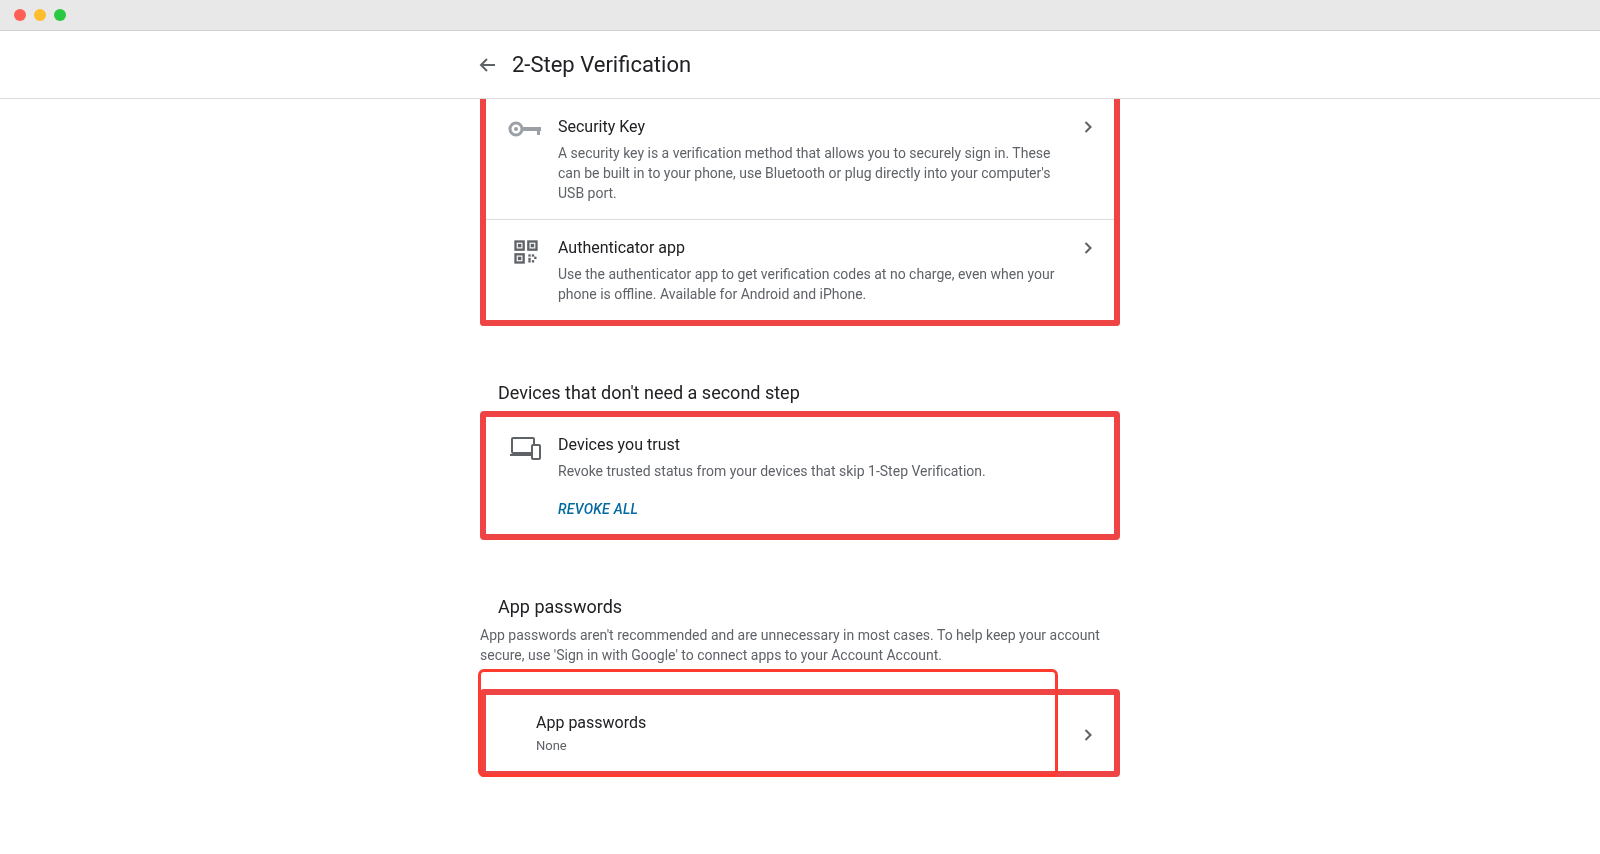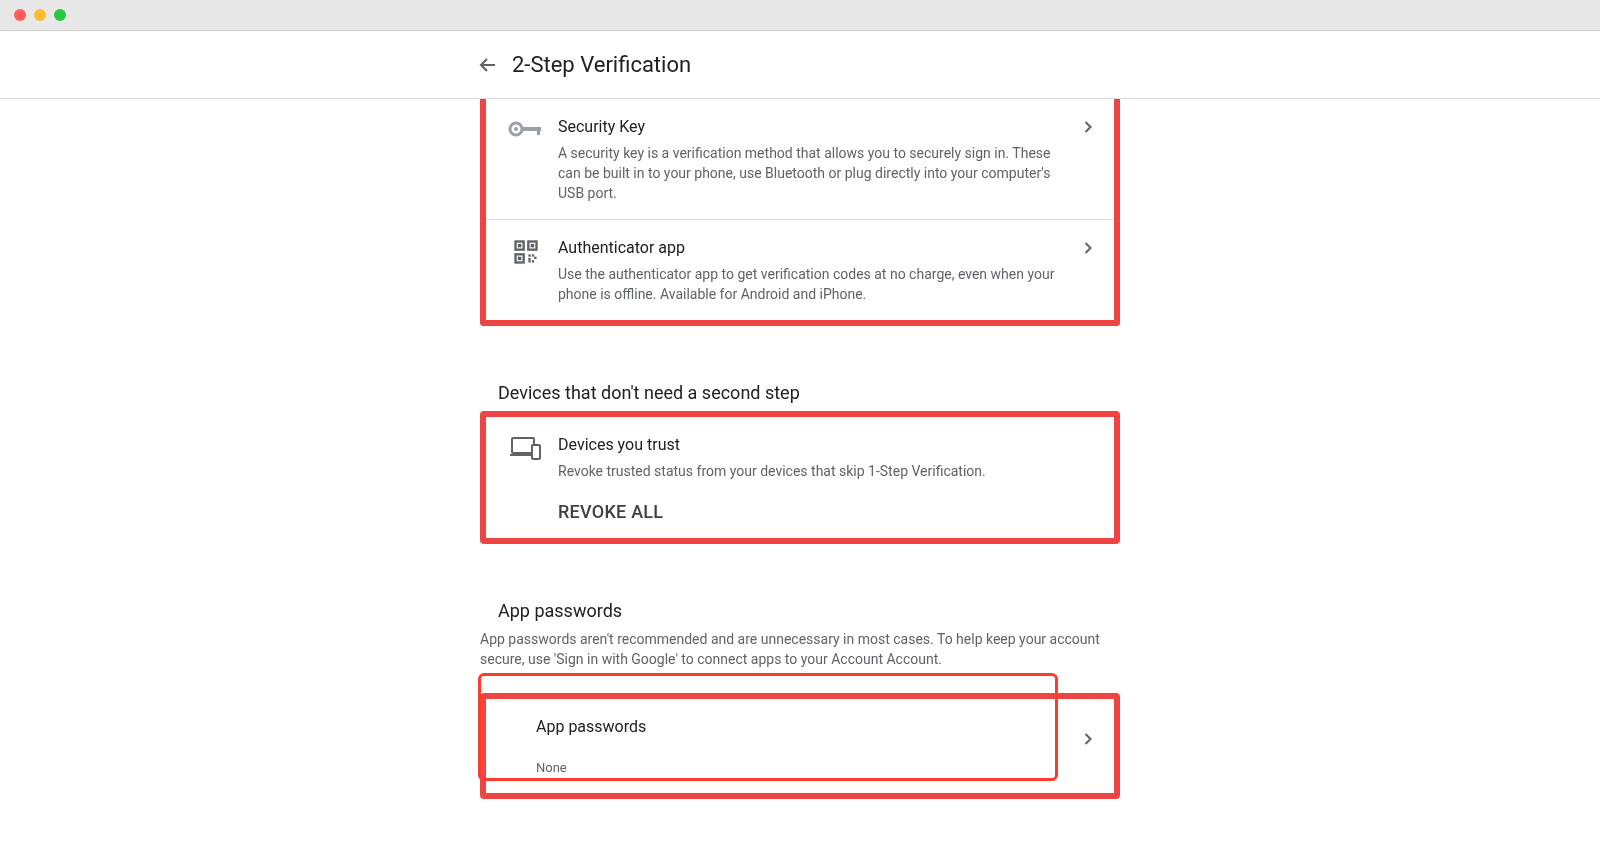--- a/index.html
+++ b/index.html
@@ -122,45 +122,46 @@
       letter-spacing: 0;
       margin-left: 18px;
     }
     .section-desc {
       font-size: 14px;
       color: #5f6368;
       line-height: 20px;
       margin-bottom: 24px;
     }
     .action-link {
-      color: #404040;
-      font-size: 18px;
+      color: #0369a1;
+      font-size: 14px;
       font-weight: 500;
       letter-spacing: 0.25px;
       cursor: pointer;
       margin-top: 20px;
       display: inline-block;
+      font-style: italic;
     }
     .highlight-box {
       position: absolute;
       border: 3px solid #ff3b30;
       border-radius: 6px;
       pointer-events: none;
     }
     .app-pw-row {
       padding: 18px 16px 18px 50px;
     }
     .app-pw-title {
       font-size: 16px;
       color: #202124;
     }
     .app-pw-sub {
       font-size: 13px;
       color: #5f6368;
-      margin-top: 24px;
+      margin-top: 6px;
     }
     .card-partial-top {
       border-top-left-radius: 0;
       border-top-right-radius: 0;
       border-top: none;
     }
     svg {
       display: block;
     }
   </style>

